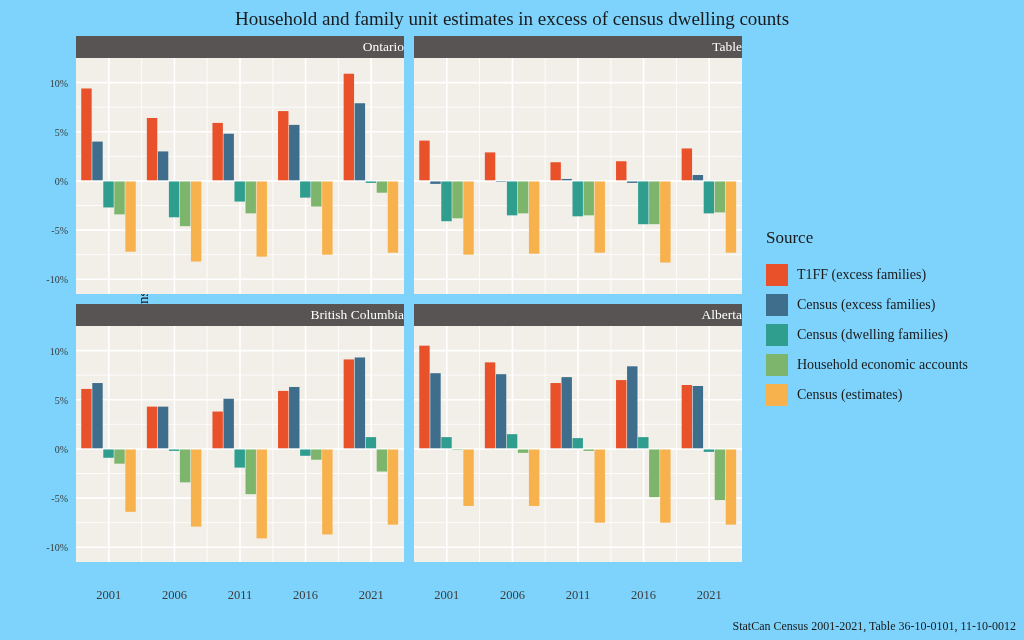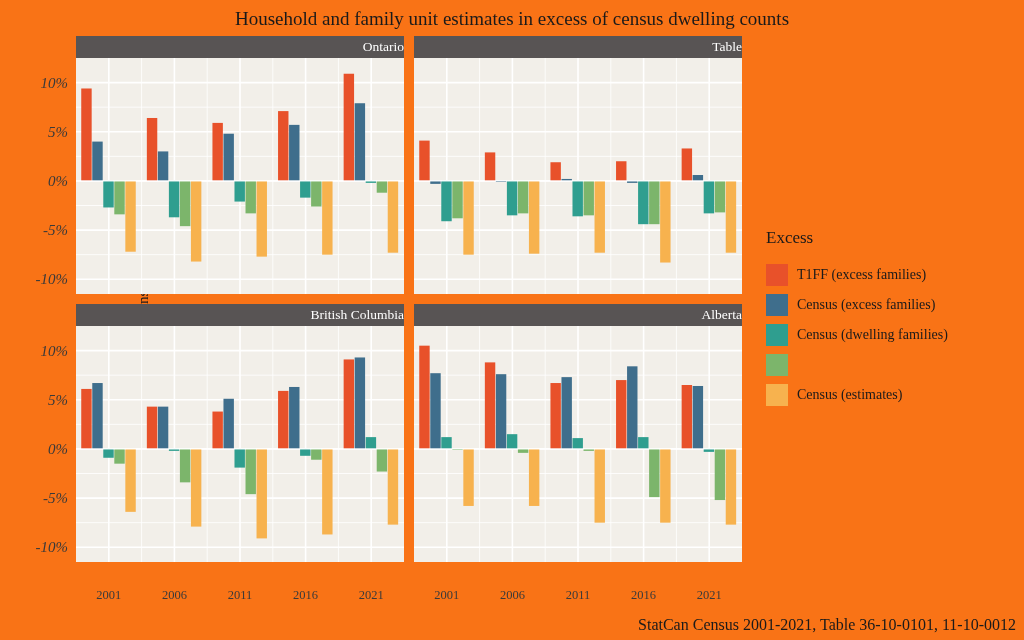--- a/index.html
+++ b/index.html
@@ -5,21 +5,21 @@
   html, body {
     margin: 0;
     padding: 0;
     background: #f7f4ef;
     font-family: "Liberation Serif", serif;
   }
   #page {
     position: relative;
     width: 1024px;
     height: 640px;
-    background: #f97316;
+    background: #7dd3fc;
     overflow: hidden;
   }
   #title {
     position: absolute;
     left: 0; top: 8px;
     width: 1024px;
     text-align: center;
     font-size: 19px;
     color: #1a1a1a;
   }
@@ -30,21 +30,21 @@
     transform: translateY(-50%) rotate(-90deg);
     transform-origin: center center;
     font-size: 15px;
     color: #1a1a1a;
     white-space: nowrap;
   }
   #caption {
     position: absolute;
     right: 8px;
     bottom: 6px;
-    font-size: 16px;
+    font-size: 12px;
     color: #1a1a1a;
   }
   
   #panels {
     position: absolute;
     left: 76px;
     top: 36px;
     width: 666px;
     height: 549px;
   }
@@ -74,26 +74,25 @@
     width: 328px;
     height: 236px;
     background: #f2efe9;
     overflow: hidden;
   }
   .plot svg { display: block; }
   
   .ytick {
     position: absolute;
     right: 4px;
-    font-size: 15px;
+    font-size: 10px;
     color: #3a3a3a;
     text-align: center;
     transform: translateY(-50%);
     white-space: nowrap;
-    font-style: italic;
   }
   .yaxis {
     position: absolute;
     left: 0;
     width: 72px;
   }
   .ya-top { top: 58px; height: 236px; }
   .ya-bot { top: 326px; height: 236px; }
   
   .xaxis {
@@ -378,36 +377,37 @@
     </div>
   <div class="xaxis xa-right">
       <div class="xtick" style="left: 32.8px;">2001</div>
       <div class="xtick" style="left: 98.4px;">2006</div>
       <div class="xtick" style="left: 164px;">2011</div>
       <div class="xtick" style="left: 229.6px;">2016</div>
       <div class="xtick" style="left: 295.2px;">2021</div>
     </div>
 
   <div id="legend">
-    <div id="legend-title">Excess</div>
+    <div id="legend-title">Source</div>
     <div id="legend-items">
         <div class="legitem">
           <span class="legswatch" style="background: rgb(232, 81, 42);"></span>
           <span class="leglabel">T1FF (excess families)</span>
         </div>
         <div class="legitem">
           <span class="legswatch" style="background: rgb(63, 110, 140);"></span>
           <span class="leglabel">Census (excess families)</span>
         </div>
         <div class="legitem">
           <span class="legswatch" style="background: rgb(47, 158, 143);"></span>
           <span class="leglabel">Census (dwelling families)</span>
         </div>
         <div class="legitem">
           <span class="legswatch" style="background: rgb(124, 181, 107);"></span>
+          <span class="leglabel">Household economic accounts</span>
         </div>
         <div class="legitem">
           <span class="legswatch" style="background: rgb(247, 178, 78);"></span>
           <span class="leglabel">Census (estimates)</span>
         </div>
       </div>
   </div>
 
   <div id="caption">StatCan Census 2001-2021, Table 36-10-0101, 11-10-0012</div>
 </div>

